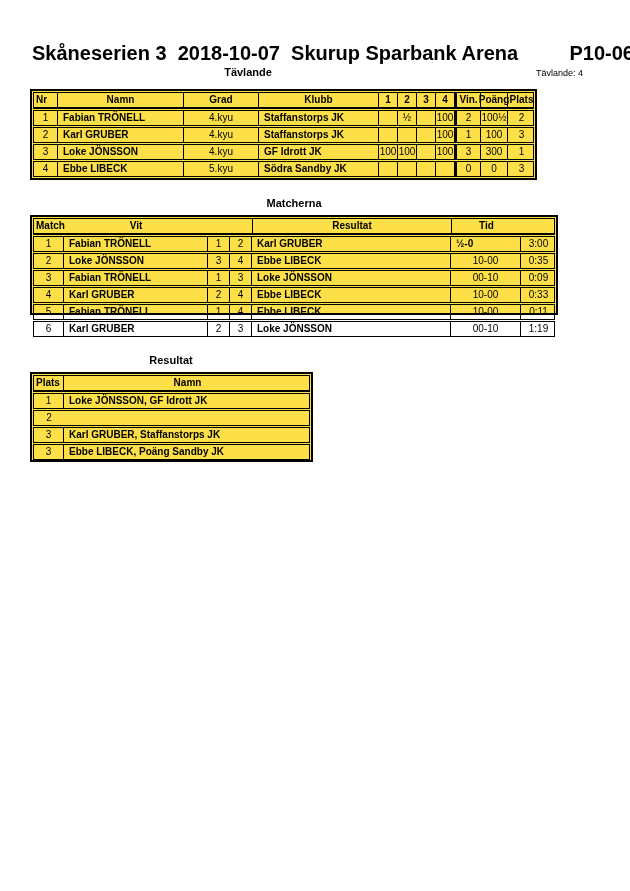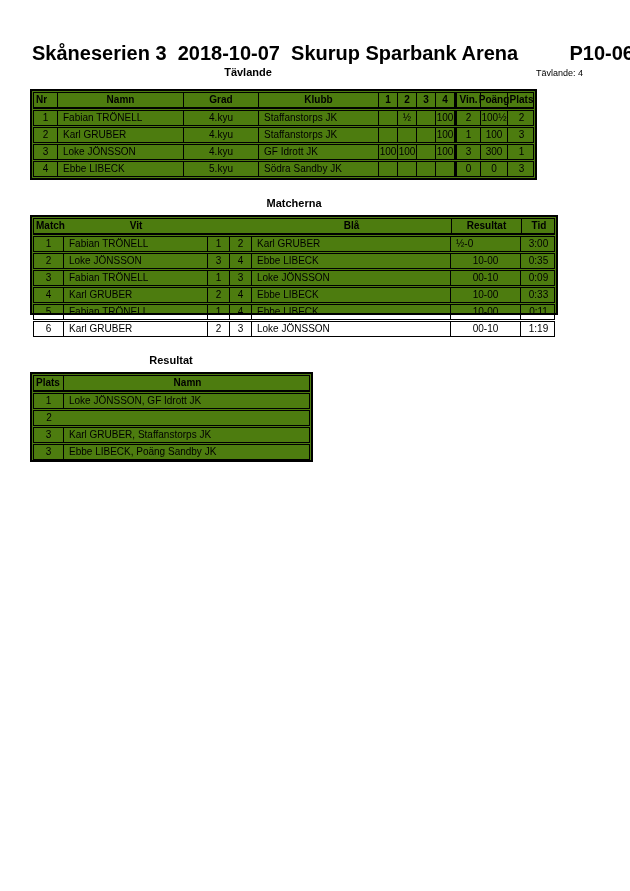--- a/index.html
+++ b/index.html
@@ -20,21 +20,21 @@
     position:absolute; width:220px; text-align:center;
     font-size:11px; font-weight:bold;
   }
   .lbl-tavlande { top:66px;  left:138px; }
   .lbl-matcherna{ top:197px; left:184px; }
   .lbl-resultat { top:354px; left:61px;  }
   .count-label {
     position:absolute; top:68px; left:536px; font-size:9px;
   }
   .tbl {
-    position:absolute; background:#4d7c0f;
+    position:absolute; background:#fde047;
     border:2px solid #000; padding:1px;
   }
   .tbl-tavlande  { left:30px; top:89px;  width:507px; height:91px; }
   .tbl-matcherna { left:30px; top:215px; width:528px; height:100px; }
   .tbl-resultat  { left:30px; top:372px; width:283px; height:90px; }
   .trow {
     display:grid; height:16px; margin-bottom:1px;
     border:1px solid #000; align-items:stretch;
     font-size:10px;
   }
@@ -42,21 +42,21 @@
   .thead { font-weight:bold; height:17px; border-bottom:2px solid #000; }
   .g-tavlande  { grid-template-columns:24px 126px 75px 120px 19px 19px 19px 19px 26px 27px 27px; }
   .g-matcherna { grid-template-columns:30px 144px 22px 22px 199px 70px 35px; }
   .g-resultat  { grid-template-columns:30px 247px; }
   .cell {
     display:flex; align-items:center; justify-content:center;
     border-right:1px solid #000;
     white-space:nowrap; line-height:1;
   }
   .cell:last-child { border-right:none; }
-  .cell.l { justify-content:flex-start; padding-left:5px; }
+  .cell.l { justify-content:flex-start; padding-left:5px;font-weight:bold; }
   .cell.hl { justify-content:flex-start; padding-left:2px; }
   .cell.ov { overflow:visible; }
   .cell.thick { border-left:2px solid #000; }
   .cell.nb { border-right:none; }
   .cell.lb { border-left:1px solid #000; }
 </style>
 </head>
 <body>
 
 <div class="title-row">
@@ -140,21 +140,20 @@
 </div>
 
 <div class="section-label lbl-matcherna">Matcherna</div>
 
 <div class="tbl tbl-matcherna">
   <div class="trow thead g-matcherna">
     <div class="cell hl nb">Match</div>
     <div class="cell nb">Vit</div>
     <div class="cell nb"></div>
     <div class="cell nb"></div>
-    <div class="cell nb">Blå</div>
     <div class="cell nb lb">Resultat</div>
     <div class="cell nb lb">Tid</div>
   </div>
 
   <div class="trow g-matcherna">
     <div class="cell">1</div>
     <div class="cell l">Fabian TRÖNELL</div>
     <div class="cell">1</div>
     <div class="cell">2</div>
     <div class="cell l">Karl GRUBER</div>

